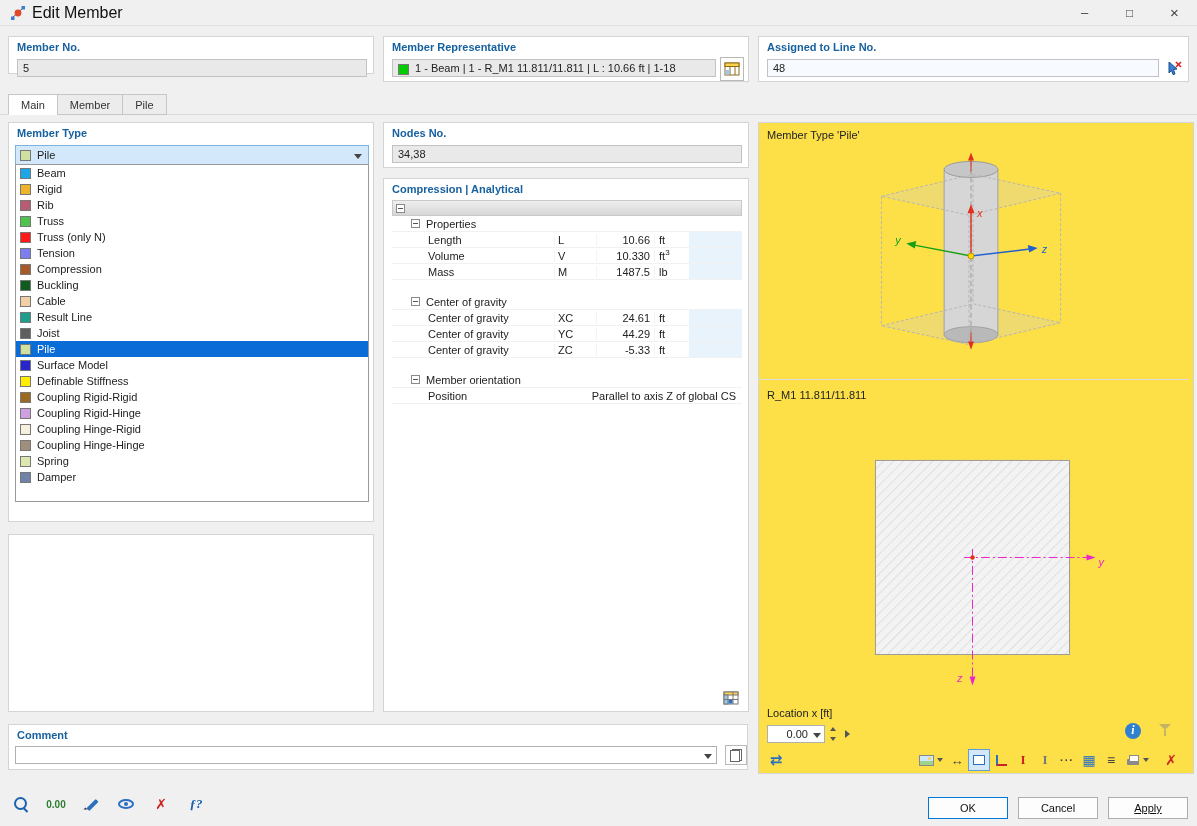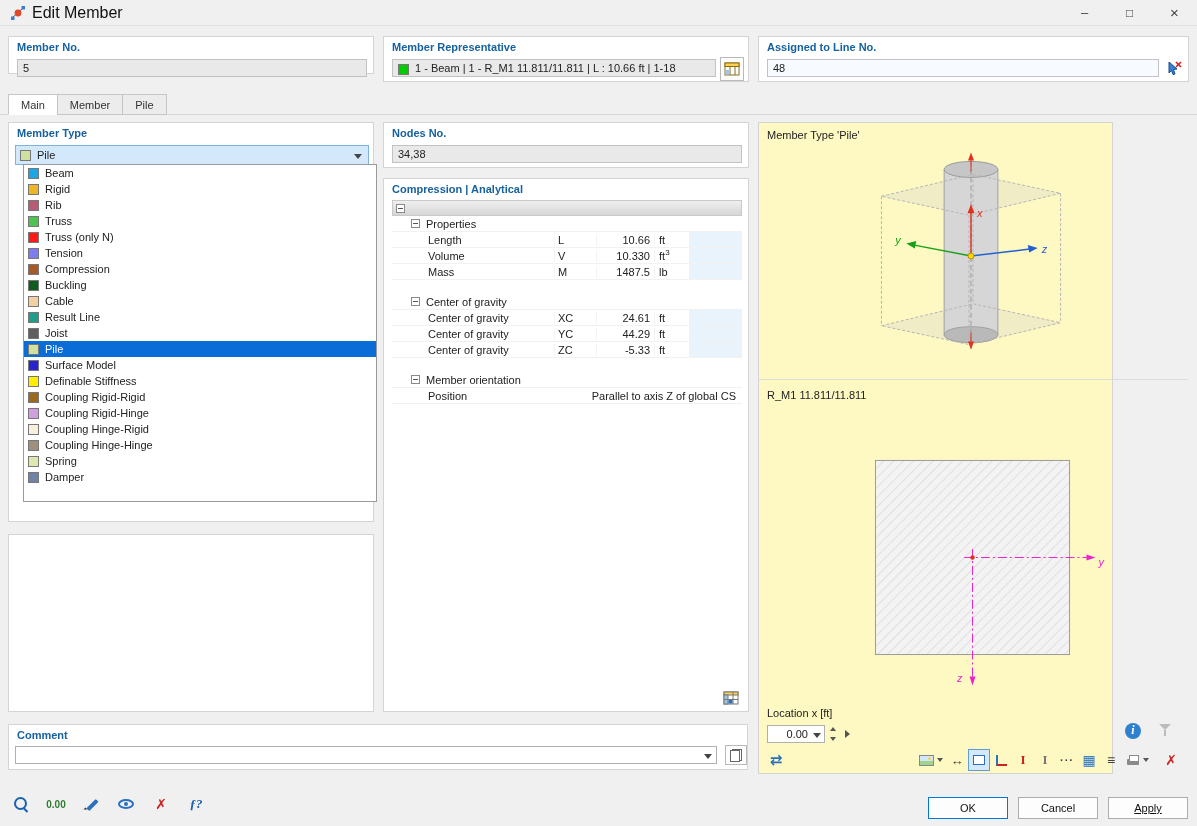--- a/index.html
+++ b/index.html
@@ -29,21 +29,21 @@
 
   
   .tabline { position:absolute; left:0; top:114px; width:1197px; height:1px; background:#d9d9d9; }
   .tabbar { position:absolute; left:8px; top:94px; height:21px; display:flex; z-index:2; }
   .tab { height:21px; padding:0 12px; line-height:20px; background:#ececec; border:1px solid #c6c6c6; margin-right:-1px; color:#333; }
   .tab.active { background:#fff; border-bottom:1px solid #fff; }
 
   
   .combo { position:absolute; left:6px; top:22px; width:354px; height:20px; background:#d3e9fb; border:1px solid #7fb2dd; display:flex; align-items:center; padding:0 18px 0 4px; }
   .chev { position:absolute; right:6px; top:8px; width:0; height:0; border-left:4px solid transparent; border-right:4px solid transparent; border-top:5px solid #444; }
-  .mt-list { position:absolute; left:14px; top:41px; width:354px; height:338px; background:#fff; border:1px solid #9a9a9a; overflow:hidden; }
+  .mt-list { position:absolute; left:6px; top:41px; width:354px; height:338px; background:#fff; border:1px solid #9a9a9a; overflow:hidden; }
   .mt-item { display:flex; align-items:center; height:16px; padding:0 4px; }
   .mt-item.selected { background:#0a6cd6; color:#fff; }
   .mt-label { white-space:nowrap; }
 
   
   .info-table { position:absolute; left:8px; top:21px; width:350px; }
   .trow { display:flex; align-items:center; height:16px; border-bottom:1px solid #f1f1f1; background:#fff; }
   .trow.header { background:linear-gradient(#efefef,#d6d6d6); border:1px solid #c9c9c9; padding-left:3px; }
   .trow.group { padding-left:19px; }
   .trow.item { padding-left:36px; }
@@ -53,21 +53,21 @@
   .tlabel { flex:1; min-width:0; white-space:nowrap; overflow:hidden; }
   .tlabel-fixed { flex:none; white-space:nowrap; }
   .tsym  { width:42px; flex:none; border-left:1px solid #f3f3f3; padding-left:3px; }
   .tval  { width:58px; flex:none; text-align:right; padding-right:4px; border-left:1px solid #f3f3f3; }
   .tunit { width:34px; flex:none; padding-left:4px; border-left:1px solid #f3f3f3; }
   .tfill { width:54px; flex:none; align-self:stretch; background:#e9f3fb; border-left:1px solid #fff; }
   .twide { flex:1; text-align:right; padding-right:6px; white-space:nowrap; }
   .table-btn { position:absolute; right:6px; bottom:3px; width:22px; height:20px; }
 
   
-  .preview { position:absolute; left:758px; top:122px; width:355px; height:652px; background:#fef9c3; border:1px solid #d4d4d4; }
+  .preview { position:absolute; left:758px; top:122px; width:436px; height:652px; background:#fde047; border:1px solid #d4d4d4; }
   .pv-sep { position:absolute; left:0; top:256px; width:429px; height:1px; background:#dcdcdc; }
   .pv-3d { position:absolute; left:0; top:18px; width:429px; height:236px; }
   .pv-2d { position:absolute; left:0; top:284px; width:429px; height:298px; }
   .loc-row { position:absolute; left:8px; top:602px; height:18px; display:flex; align-items:center; }
   .loc-combo { position:relative; width:58px; height:18px; border:1px solid #b0b0b0; background:#fff; text-align:right; padding:0 16px 0 3px; line-height:16px; }
   .loc-combo .chev { right:3px; top:7px; }
   .spin { width:13px; height:18px; display:flex; flex-direction:column; margin-left:2px; }
   .spin span { flex:1; position:relative; }
   .spin .up::before, .spin .dn::before { content:""; position:absolute; left:3px; }
   .spin .up::before { top:2px; border-left:3.5px solid transparent; border-right:3.5px solid transparent; border-bottom:4px solid #555; }

